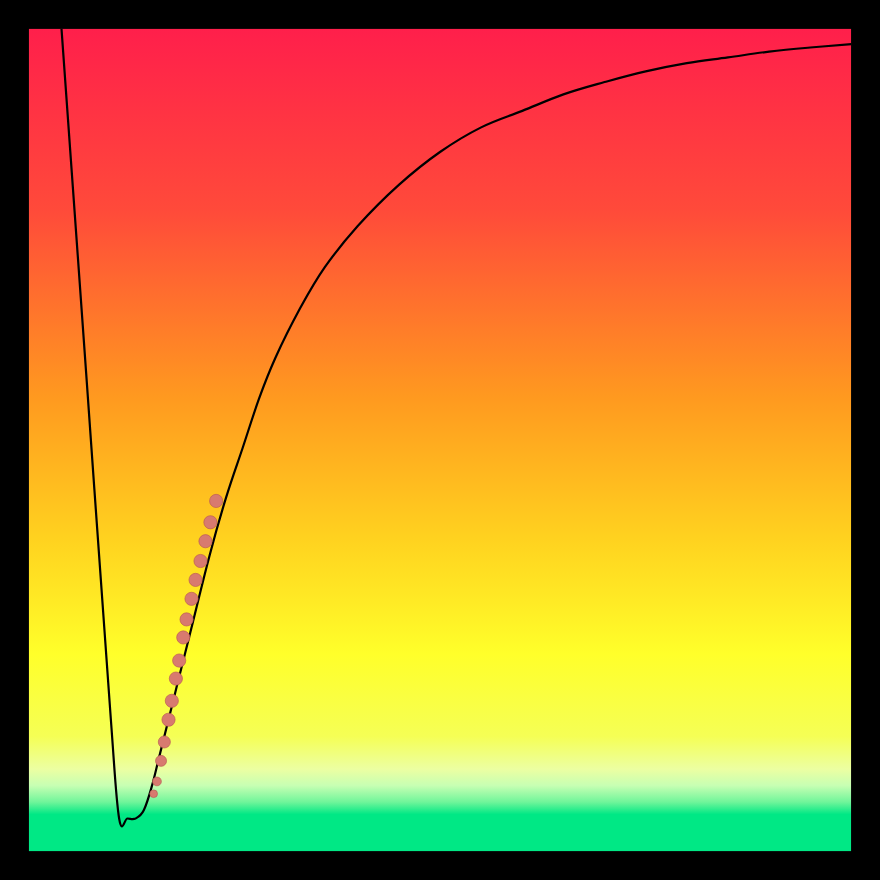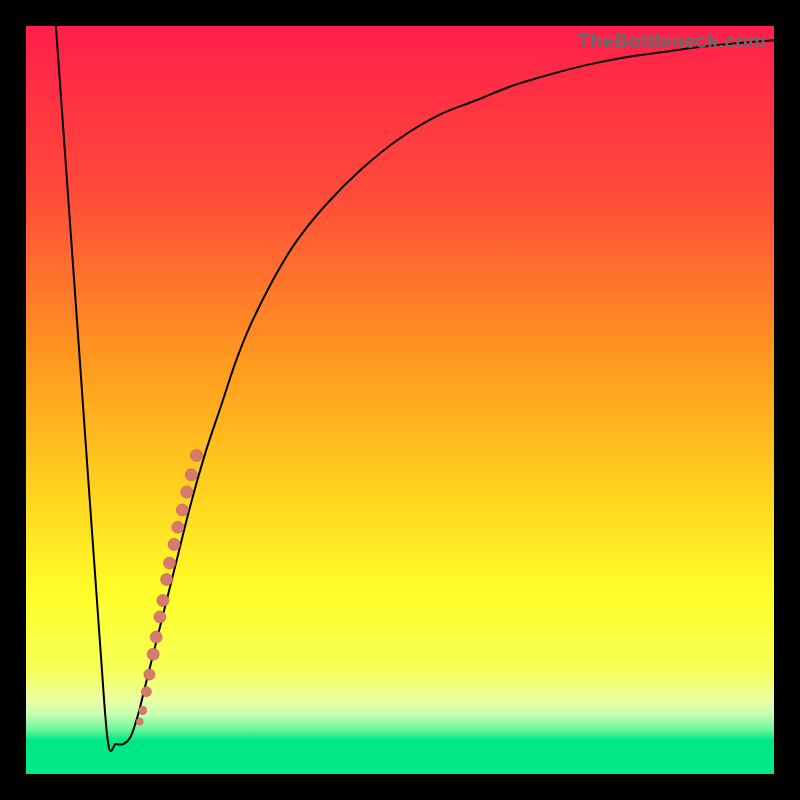--- a/index.html
+++ b/index.html
@@ -81,15 +81,14 @@
           <circle cx="143.6" cy="537.1" r="6.0" fill="#d87a6f" stroke="#b85a52" stroke-width="0.6"></circle>
           <circle cx="148.1" cy="518.4" r="6.0" fill="#d87a6f" stroke="#b85a52" stroke-width="0.6"></circle>
           <circle cx="151.8" cy="501.2" r="6.0" fill="#d87a6f" stroke="#b85a52" stroke-width="0.6"></circle>
           <circle cx="156.3" cy="484.0" r="6.0" fill="#d87a6f" stroke="#b85a52" stroke-width="0.6"></circle>
           <circle cx="160.8" cy="466.0" r="6.0" fill="#d87a6f" stroke="#b85a52" stroke-width="0.6"></circle>
           <circle cx="165.3" cy="448.8" r="6.0" fill="#d87a6f" stroke="#b85a52" stroke-width="0.6"></circle>
           <circle cx="170.5" cy="429.4" r="6.0" fill="#d87a6f" stroke="#b85a52" stroke-width="0.6"></circle>
         </g>
     </svg>
 
-    <div class="attribution">TheBottleneck.com</div>
   </div>
 </div>
 
 </body></html>

